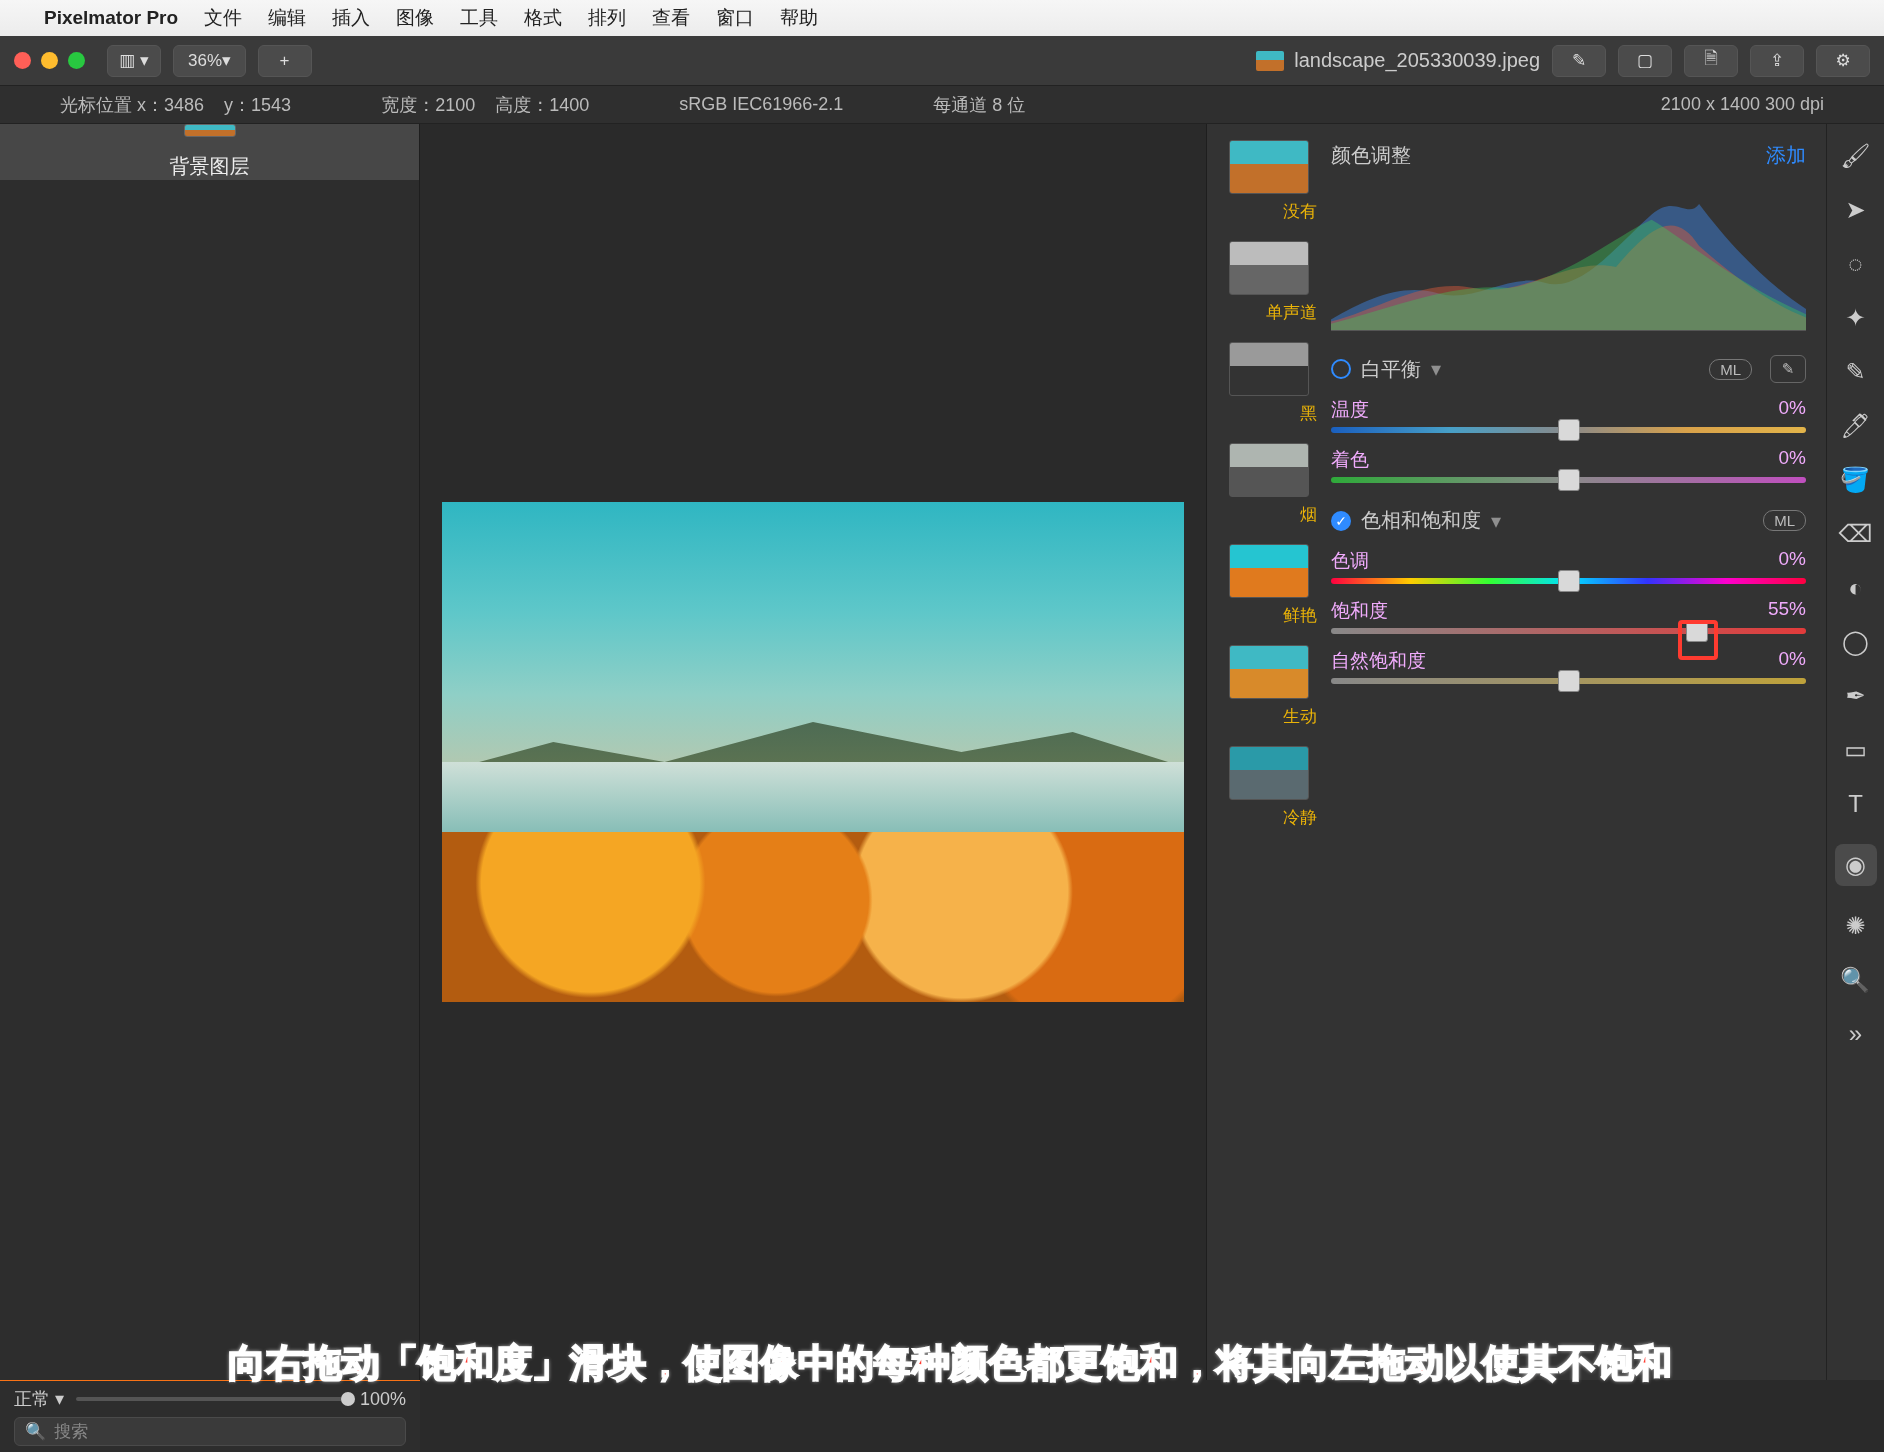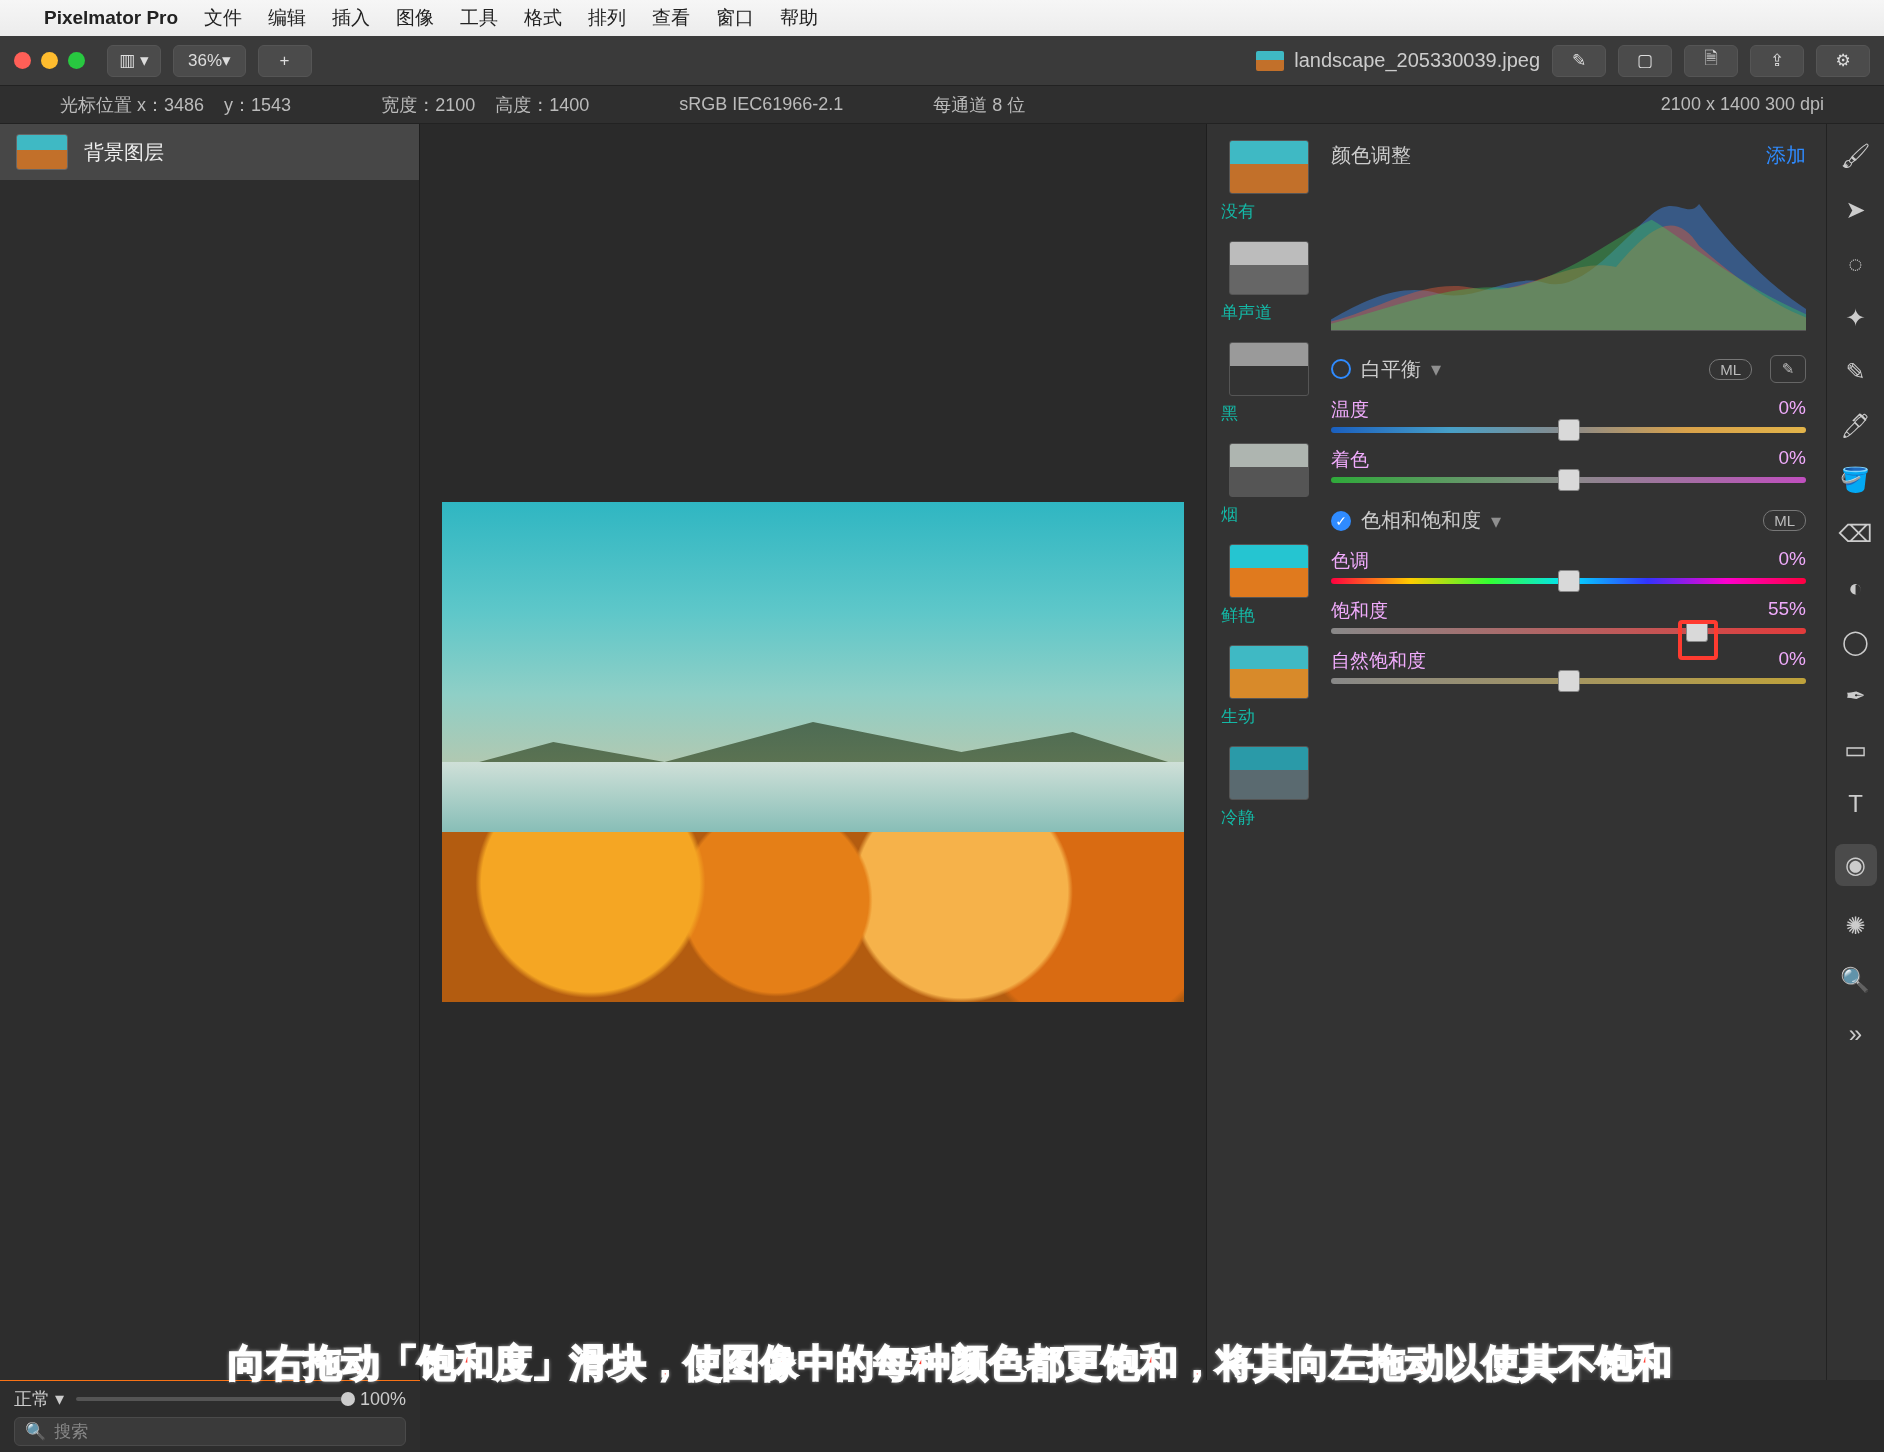--- a/index.html
+++ b/index.html
@@ -22,35 +22,35 @@
 
 
 .infostrip { height:38px; background:#2f2f2f; display:flex; align-items:center; font-size:18px; color:#bbb; padding:0 60px; gap:90px; border-bottom:1px solid #222; }
 .infostrip .grow { flex:1; }
 
 
 .main { display:flex; height:calc(100% - 36px - 50px - 38px - 72px); }
 
 
 .layers { width:420px; background:#2d2d2d; border-right:1px solid #1e1e1e; }
-.layer-row { height:56px; background:#474747; display:flex; align-items:center; gap:16px; padding:0 16px; color:#eee; font-size:20px; }
+.layer-row { height:56px; background:#474747; display:flex; align-items:center; gap:16px; padding:0 16px; color:#eee; font-size:20px;flex-direction:column; }
 .layer-thumb { width:52px; height:36px; background:linear-gradient(#3fb9c4 45%,#c2702a 45%); border-radius:3px; border:1px solid #666; }
 
 
 .canvas-wrap { flex:1; background:#2a2a2a; display:flex; align-items:center; justify-content:center; position:relative; }
 .canvas-img { width:742px; height:500px; position:relative; overflow:hidden; }
 .sky { position:absolute; inset:0; height:55%; background:linear-gradient(#2fb6c2,#5ec7c9 40%,#8fcfc6 70%,#b8c7ad); }
 .mtn { position:absolute; left:0; right:0; top:42%; height:20%; background:linear-gradient(#4a6a55,#6b7a4e); clip-path:polygon(0 60%,15% 30%,30% 50%,50% 10%,70% 40%,85% 20%,100% 55%,100% 100%,0 100%); }
 .water { position:absolute; left:0; right:0; top:52%; bottom:22%; background:linear-gradient(#cfe0d8,#4aa19b); }
 .trees { position:absolute; left:0; right:0; bottom:0; height:34%; background:radial-gradient(circle at 20% 30%,#f5a623 0 18%,transparent 19%),radial-gradient(circle at 45% 40%,#e57f17 0 22%,transparent 23%),radial-gradient(circle at 70% 35%,#f6b24a 0 20%,transparent 21%),radial-gradient(circle at 88% 45%,#d96b12 0 18%,transparent 19%),#b35c10; }
 
 
 .inspector { width:620px; background:#333; border-left:1px solid #1e1e1e; display:flex; }
 .presets { width:110px; padding:16px 0 16px 14px; display:flex; flex-direction:column; gap:18px; }
-.preset { text-align:left; font-size:17px; color:#14b8a6; }
+.preset { text-align:right; font-size:17px; color:#eab308; }
 .preset .pthumb { width:80px; height:54px; border-radius:3px; margin:0 auto 6px; border:1px solid #555; }
 .pthumb.none{background:linear-gradient(#3fb9c4 45%,#c2702a 45%);} 
 .pthumb.mono{background:linear-gradient(#bcbcbc 45%,#666 45%);} 
 .pthumb.black{background:linear-gradient(#9a9a9a 45%,#333 45%);} 
 .pthumb.smoke{background:linear-gradient(#aeb5b0 45%,#555 45%);} 
 .pthumb.vivid{background:linear-gradient(#25c5d1 45%,#e07a1e 45%);} 
 .pthumb.live{background:linear-gradient(#3fb9c4 45%,#d88a2a 45%);} 
 .pthumb.cool{background:linear-gradient(#2a9aa8 45%,#5a6a70 45%);} 
 
 .controls { flex:1; padding:18px 20px 10px 14px; display:flex; flex-direction:column; gap:14px; overflow:hidden; }

